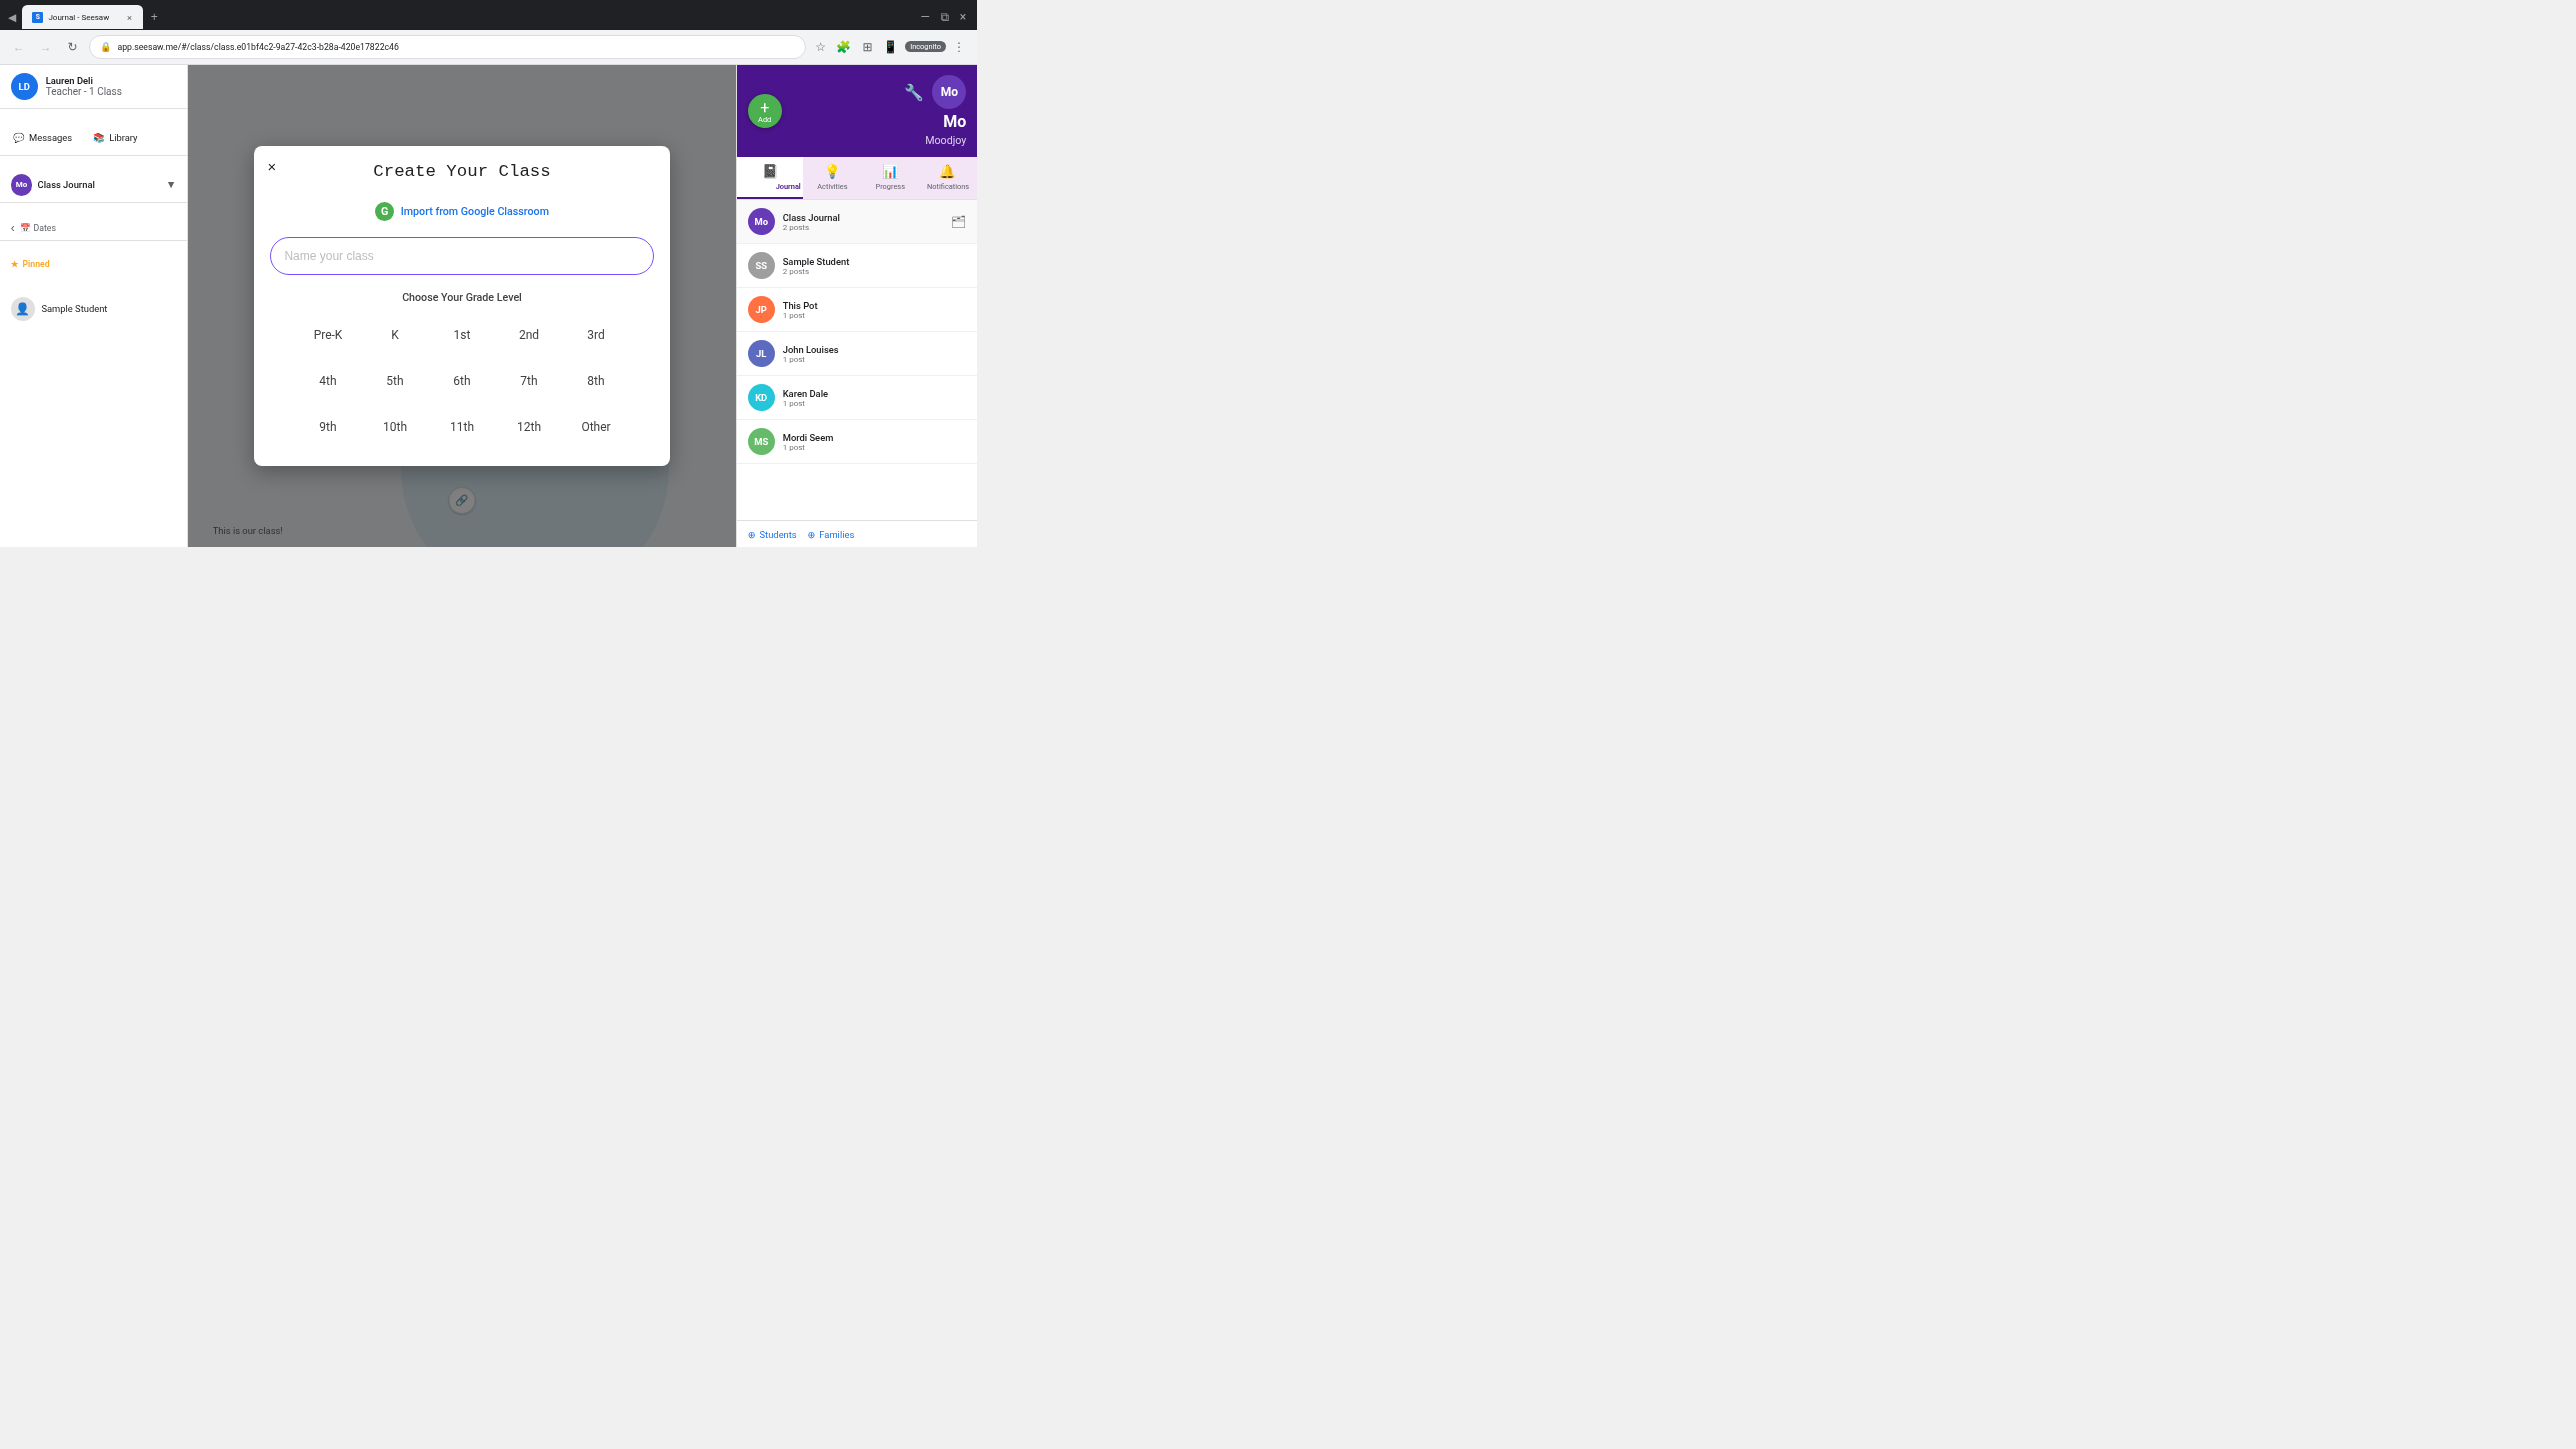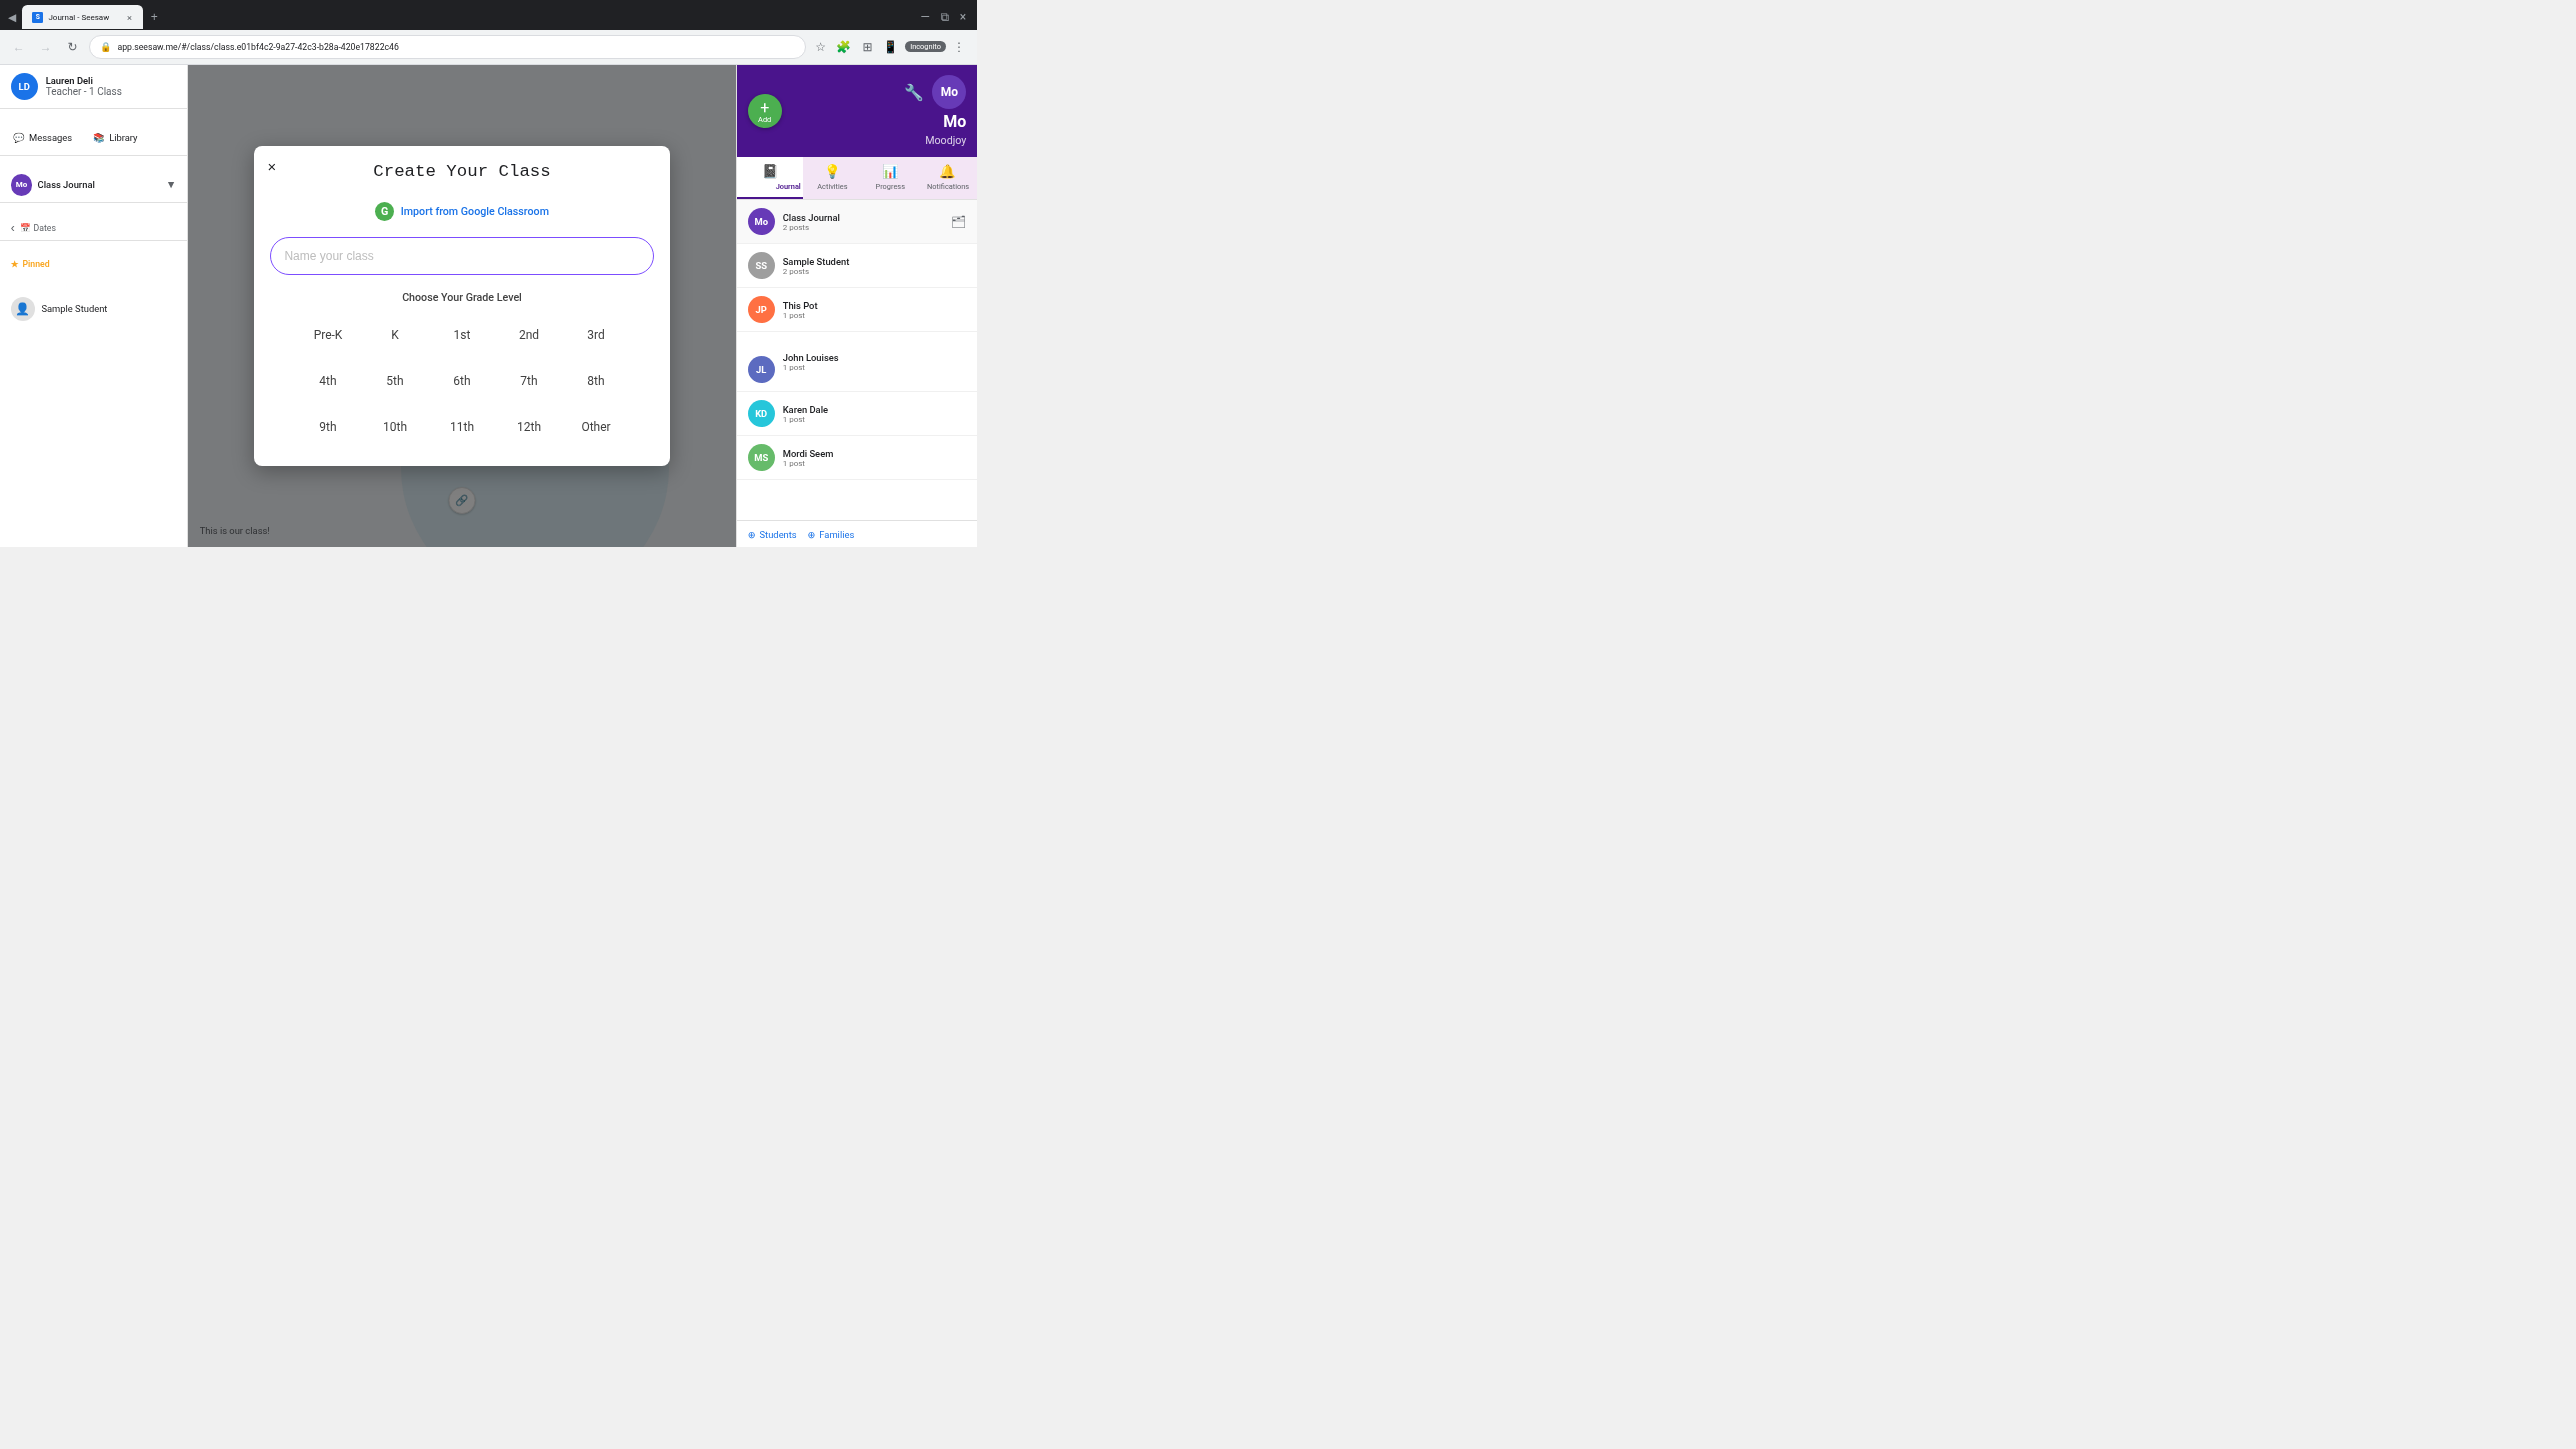--- a/index.html
+++ b/index.html
@@ -53,21 +53,21 @@
 
     .pinned-section { padding: 5.4px 10.7px; }
     .pinned-label { display: flex; align-items: center; gap: 4px; font-size: 8.7px; font-weight: 600; color: #f9a825; margin-bottom: 5.4px; }
     .student-item { display: flex; align-items: center; gap: 6.7px; padding: 5.4px 10.7px; cursor: pointer; }
     .student-avatar { width: 24px; height: 24px; border-radius: 50%; background: #e0e0e0; display: flex; align-items: center; justify-content: center; color: #757575; font-size: 12px; }
     .student-name { font-size: 9.4px; color: #202124; }
 
     
     .main-content { flex: 1; background: #f0f4f8; position: relative; display: flex; align-items: center; justify-content: center; overflow: hidden; }
     .main-bg-circle { position: absolute; bottom: -54px; right: 67px; width: 268px; height: 268px; border-radius: 50%; background: rgba(200, 230, 240, 0.5); }
-    .bottom-bar { position: absolute; bottom: 0; left: 1px; right: 0; padding: 10.7px; }
+    .bottom-bar { position: absolute; bottom: 0; left: 14px; right: 0; padding: 10.7px; }
     .bottom-text { font-size: 9.4px; color: #5f6368; }
     .link-icon-btn { position: absolute; bottom: 34px; left: 50%; transform: translateX(-50%); width: 27px; height: 27px; border-radius: 50%; background: white; border: 0.7px solid #e0e0e0; display: flex; align-items: center; justify-content: center; cursor: pointer; box-shadow: 0 0.7px 2px rgba(0,0,0,0.2); }
 
     
     .right-sidebar { width: 241px; background: white; border-left: 0.7px solid #e0e0e0; display: flex; flex-direction: column; flex-shrink: 0; }
     .right-header { background: #4a148c; padding: 10.7px; display: flex; align-items: center; justify-content: space-between; }
     .right-user-name { color: white; font-size: 16px; font-weight: bold; }
     .right-user-full { color: rgba(255,255,255,0.8); font-size: 10.7px; }
     .right-user-avatar { width: 34px; height: 34px; border-radius: 50%; background: #673ab7; color: white; display: flex; align-items: center; justify-content: center; font-size: 12px; font-weight: bold; }
     .right-add-btn { width: 34px; height: 34px; border-radius: 50%; background: #4caf50; color: white; display: flex; flex-direction: column; align-items: center; justify-content: center; font-size: 16px; cursor: pointer; box-shadow: 0 1.3px 4px rgba(0,0,0,0.3); }
@@ -320,21 +320,21 @@
 
       <div class="student-list-item">
         <div class="student-list-avatar" style="background:#ff7043;">JP</div>
         <div class="student-list-info">
           <div class="student-list-name">This Pot</div>
           <div class="student-list-posts">1 post</div>
         </div>
       </div>
 
       <div class="student-list-item">
-        <div class="student-list-avatar" style="background:#5c6bc0;margin-top:16px;">JL</div>
+        <div class="student-list-avatar" style="background:#5c6bc0;">JL</div>
         <div class="student-list-info">
           <div class="student-list-name">John Louises</div>
           <div class="student-list-posts">1 post</div>
         </div>
       </div>
 
       <div class="student-list-item">
         <div class="student-list-avatar" style="background:#26c6da;">KD</div>
         <div class="student-list-info">
           <div class="student-list-name">Karen Dale</div>

